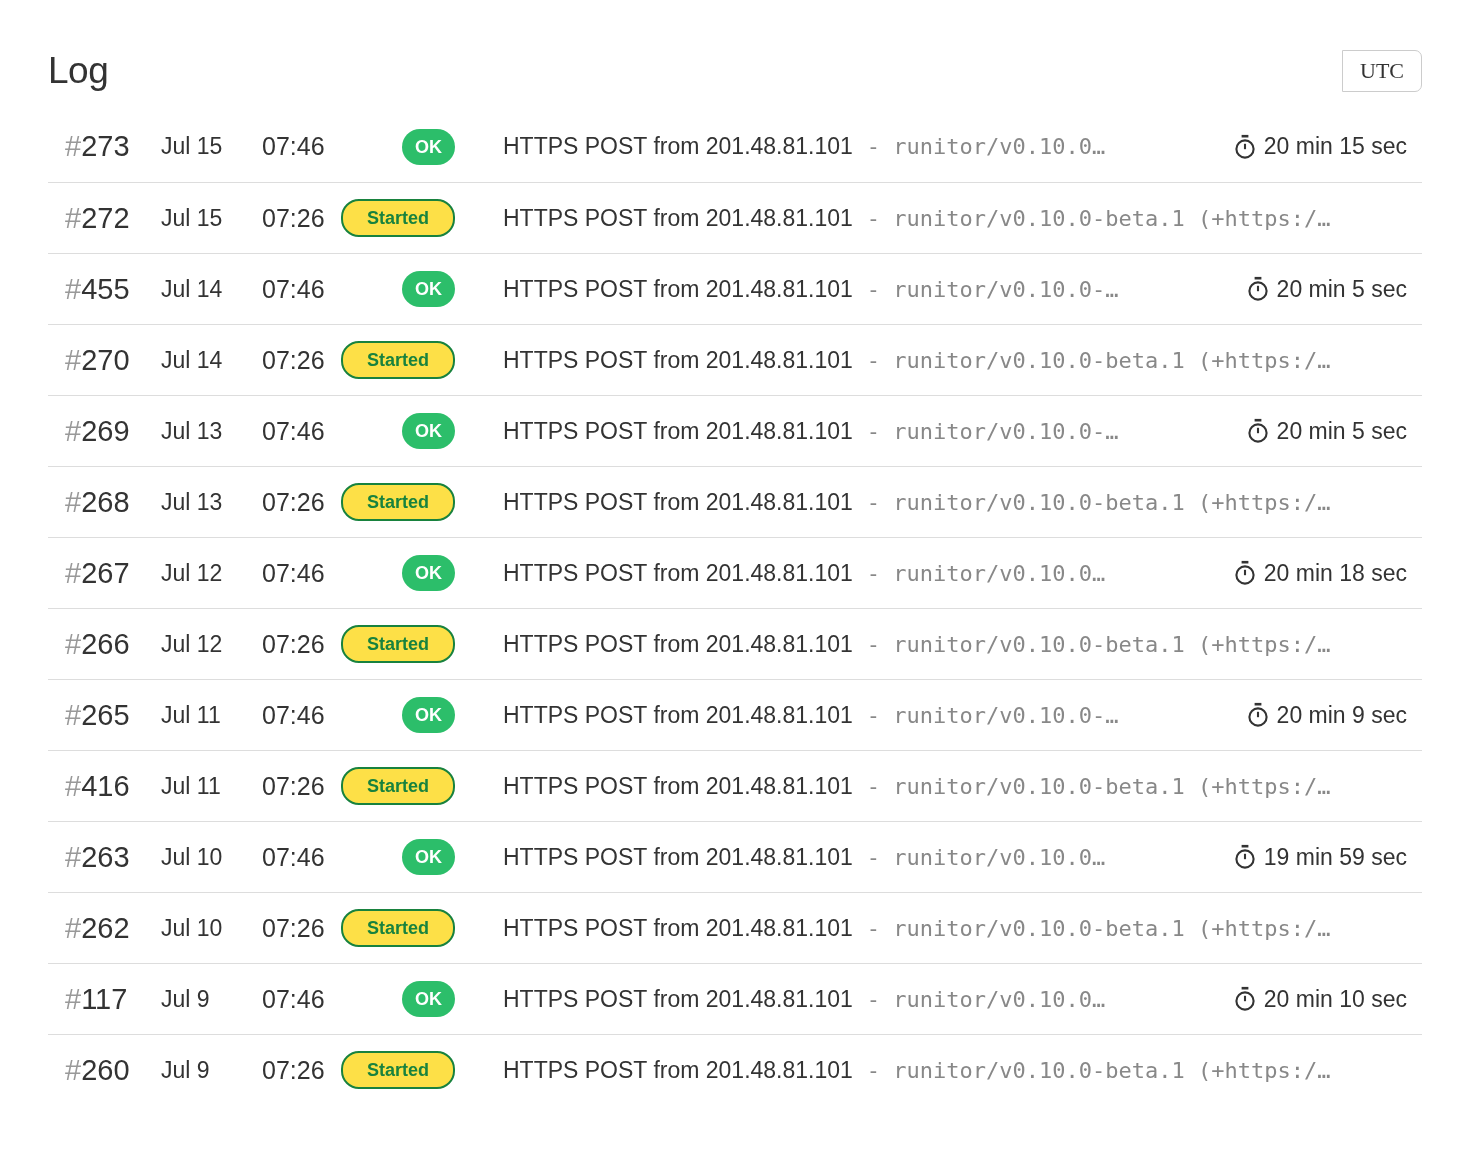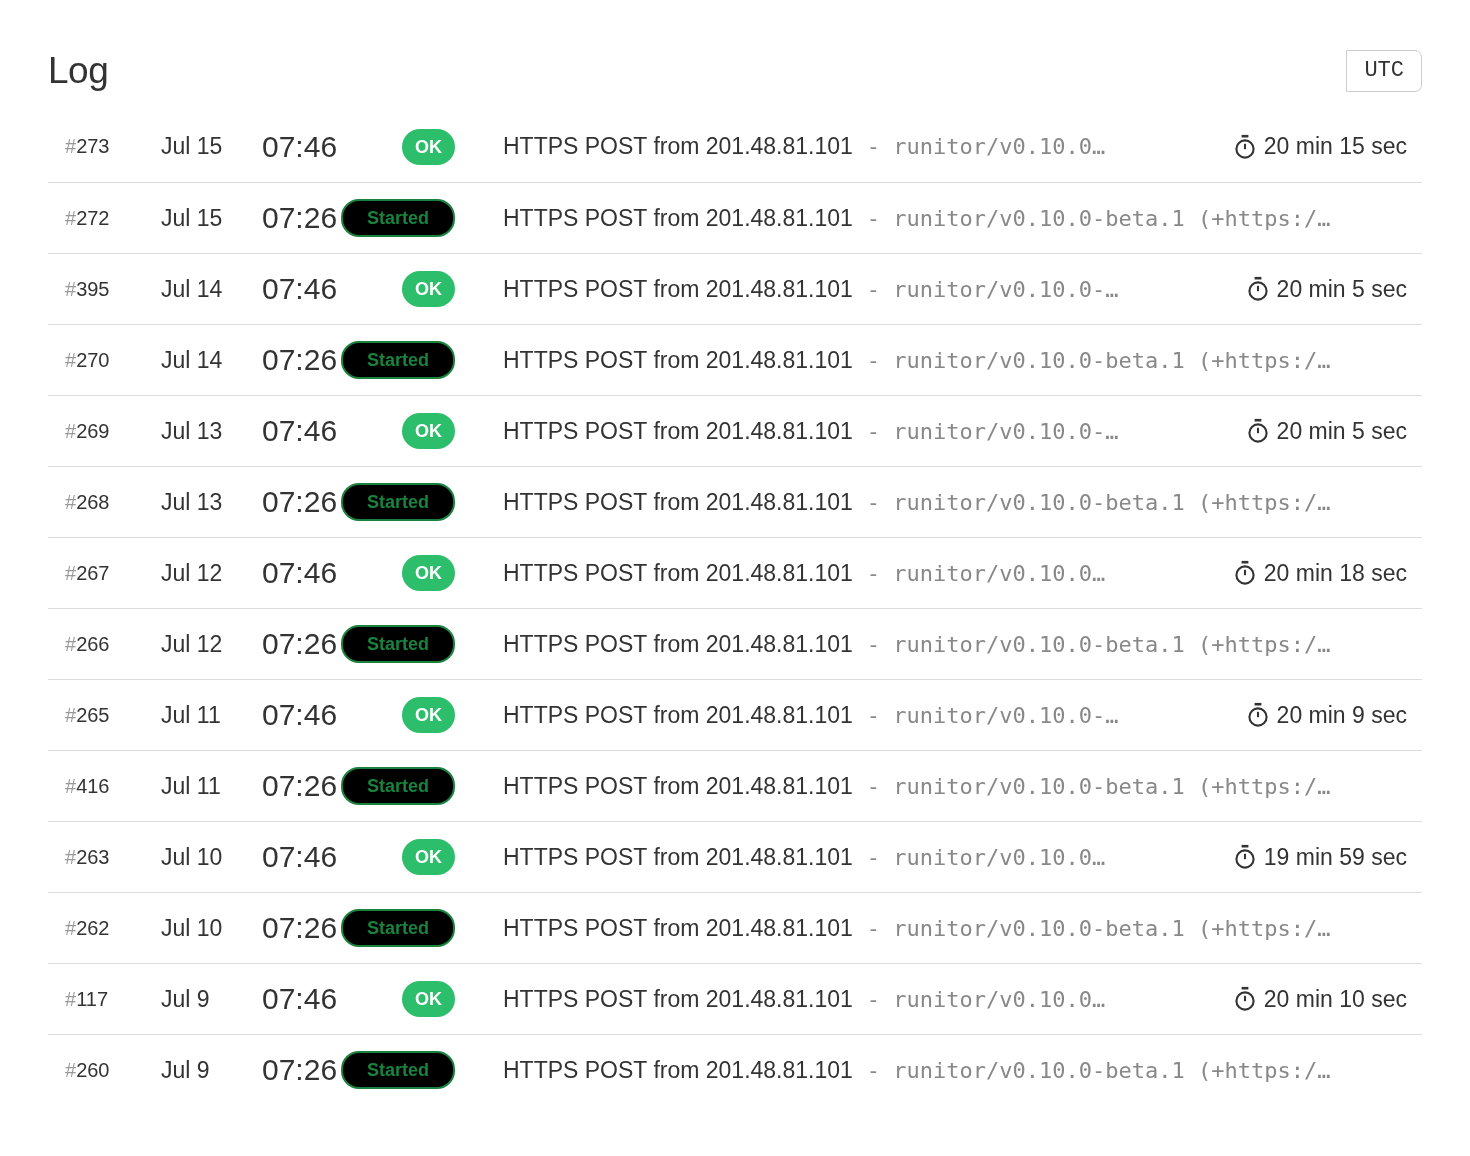--- a/index.html
+++ b/index.html
@@ -30,21 +30,21 @@
   .page-subtitle {
     font-size: 23px;
     color: var(--text-muted, #999);
     margin-left: 14px;
     font-weight: 400;
   }
 
   
   .btn-group { display: inline-flex; }
   .btn {
-    font-family: Liberation Mono, monospace;
+    font-family: Liberation Serif, serif;
     font-size: 22px;
     color: #333;
     background: #ffffff;
     border: 1px solid #cccccc;
     padding: 7px 17px;
     cursor: pointer;
     line-height: 1.2;
   }
   .btn:first-child { border-radius: 7px 0 0 7px; }
   .btn:last-child { border-radius: 0 7px 7px 0; margin-left: -1px; }
@@ -57,43 +57,43 @@
   
   .log-table { margin-top: 19px; }
   .log-row {
     display: flex;
     align-items: center;
     height: 71px;
     cursor: pointer;
   }
   .log-row + .log-row { border-top: 1px solid var(--row-divider, #ddd); }
 
-  .cell-id { width: 113px; padding-left: 17px; font-size: 20px; flex: none; white-space: nowrap; }
+  .cell-id { width: 113px; padding-left: 17px; font-size: 29px; flex: none; white-space: nowrap; }
   .cell-id .hash { color: var(--text-muted, #999); }
   .cell-id .num { color: #333; }
 
   .cell-date { width: 101px; font-size: 23px; flex: none; white-space: nowrap; }
-  .cell-time { width: 93px;  font-size: 30px; flex: none; white-space: nowrap; }
+  .cell-time { width: 93px;  font-size: 25px; flex: none; white-space: nowrap; }
 
   .cell-badge { width: 100px; flex: none; display: flex; justify-content: flex-end; }
   .badge {
     display: inline-block;
     font-weight: bold;
     font-size: 18px;
     border-radius: 18px;
     line-height: 1;
     white-space: nowrap;
   }
   .badge.ok {
     background: var(--ok-badge-bg, #2cbe6a);
     color: var(--ok-badge-text, #fff);
     padding: 9px 13px;
   }
   .badge.started {
-    background: #000000;
+    background: #fde047;
     color: var(--started-badge, #18823e);
     border: 2px solid var(--started-badge, #18823e);
     padding: 8px 24px;
   }
 
   .cell-desc {
     flex: 1 1 auto;
     margin-left: 48px;
     display: flex;
     align-items: baseline;
@@ -163,21 +163,21 @@
     <div class="cell-badge">
       <span class="badge started">Started</span>
     </div>
     <div class="cell-desc">
       <span class="desc-main">HTTPS POST from 201.48.81.101</span>
       <span class="desc-agent">- runitor/v0.10.0-beta.1 (+https:/…</span>
     </div>
 
   </div>
       <div class="log-row">
-    <div class="cell-id"><span class="hash">#</span><span class="num">395</span></div>
+    <div class="cell-id"><span class="hash">#</span><span class="num">455</span></div>
     <div class="cell-date">Jul 14</div>
     <div class="cell-time">07:46</div>
     <div class="cell-badge">
       <span class="badge ok">OK</span>
     </div>
     <div class="cell-desc">
       <span class="desc-main">HTTPS POST from 201.48.81.101</span>
       <span class="desc-agent">- runitor/v0.10.0-…</span>
     </div>
     <div class="cell-duration">

